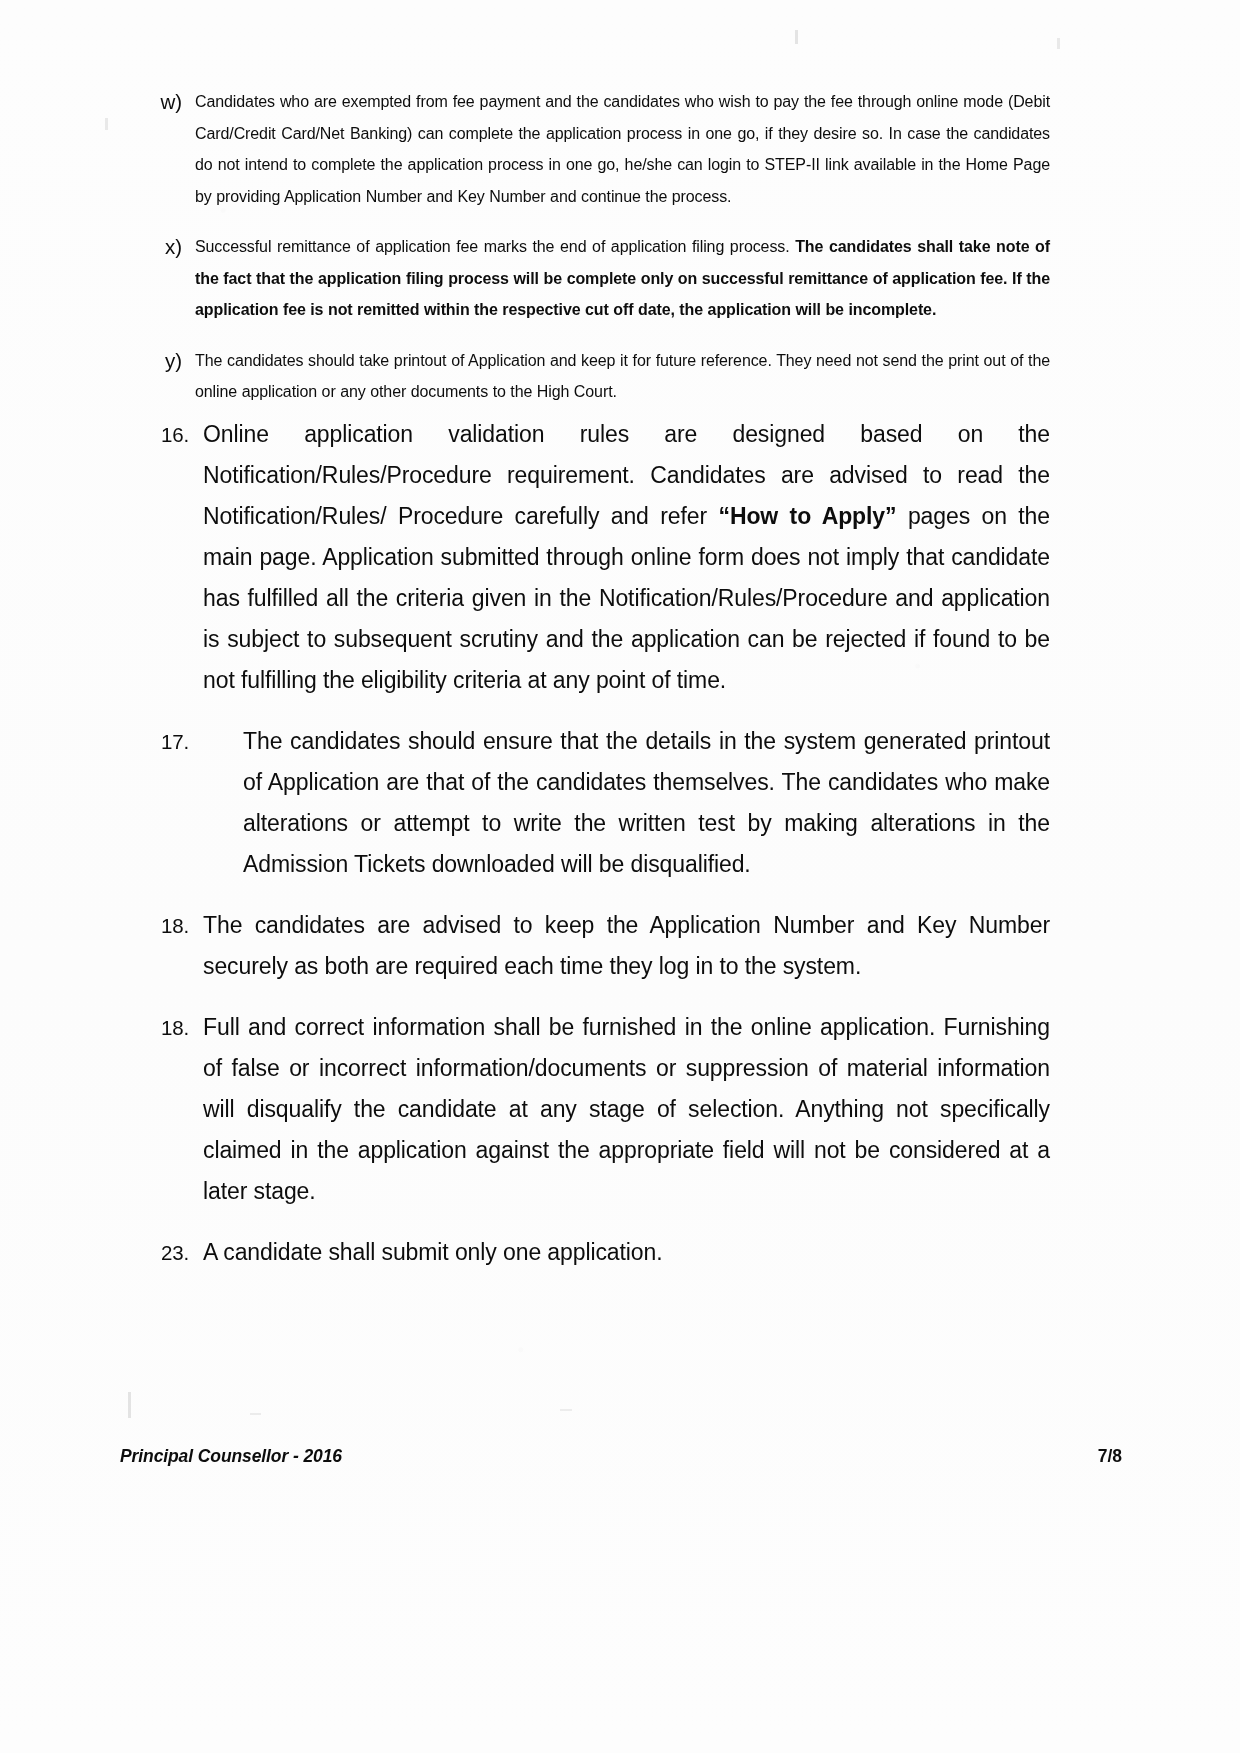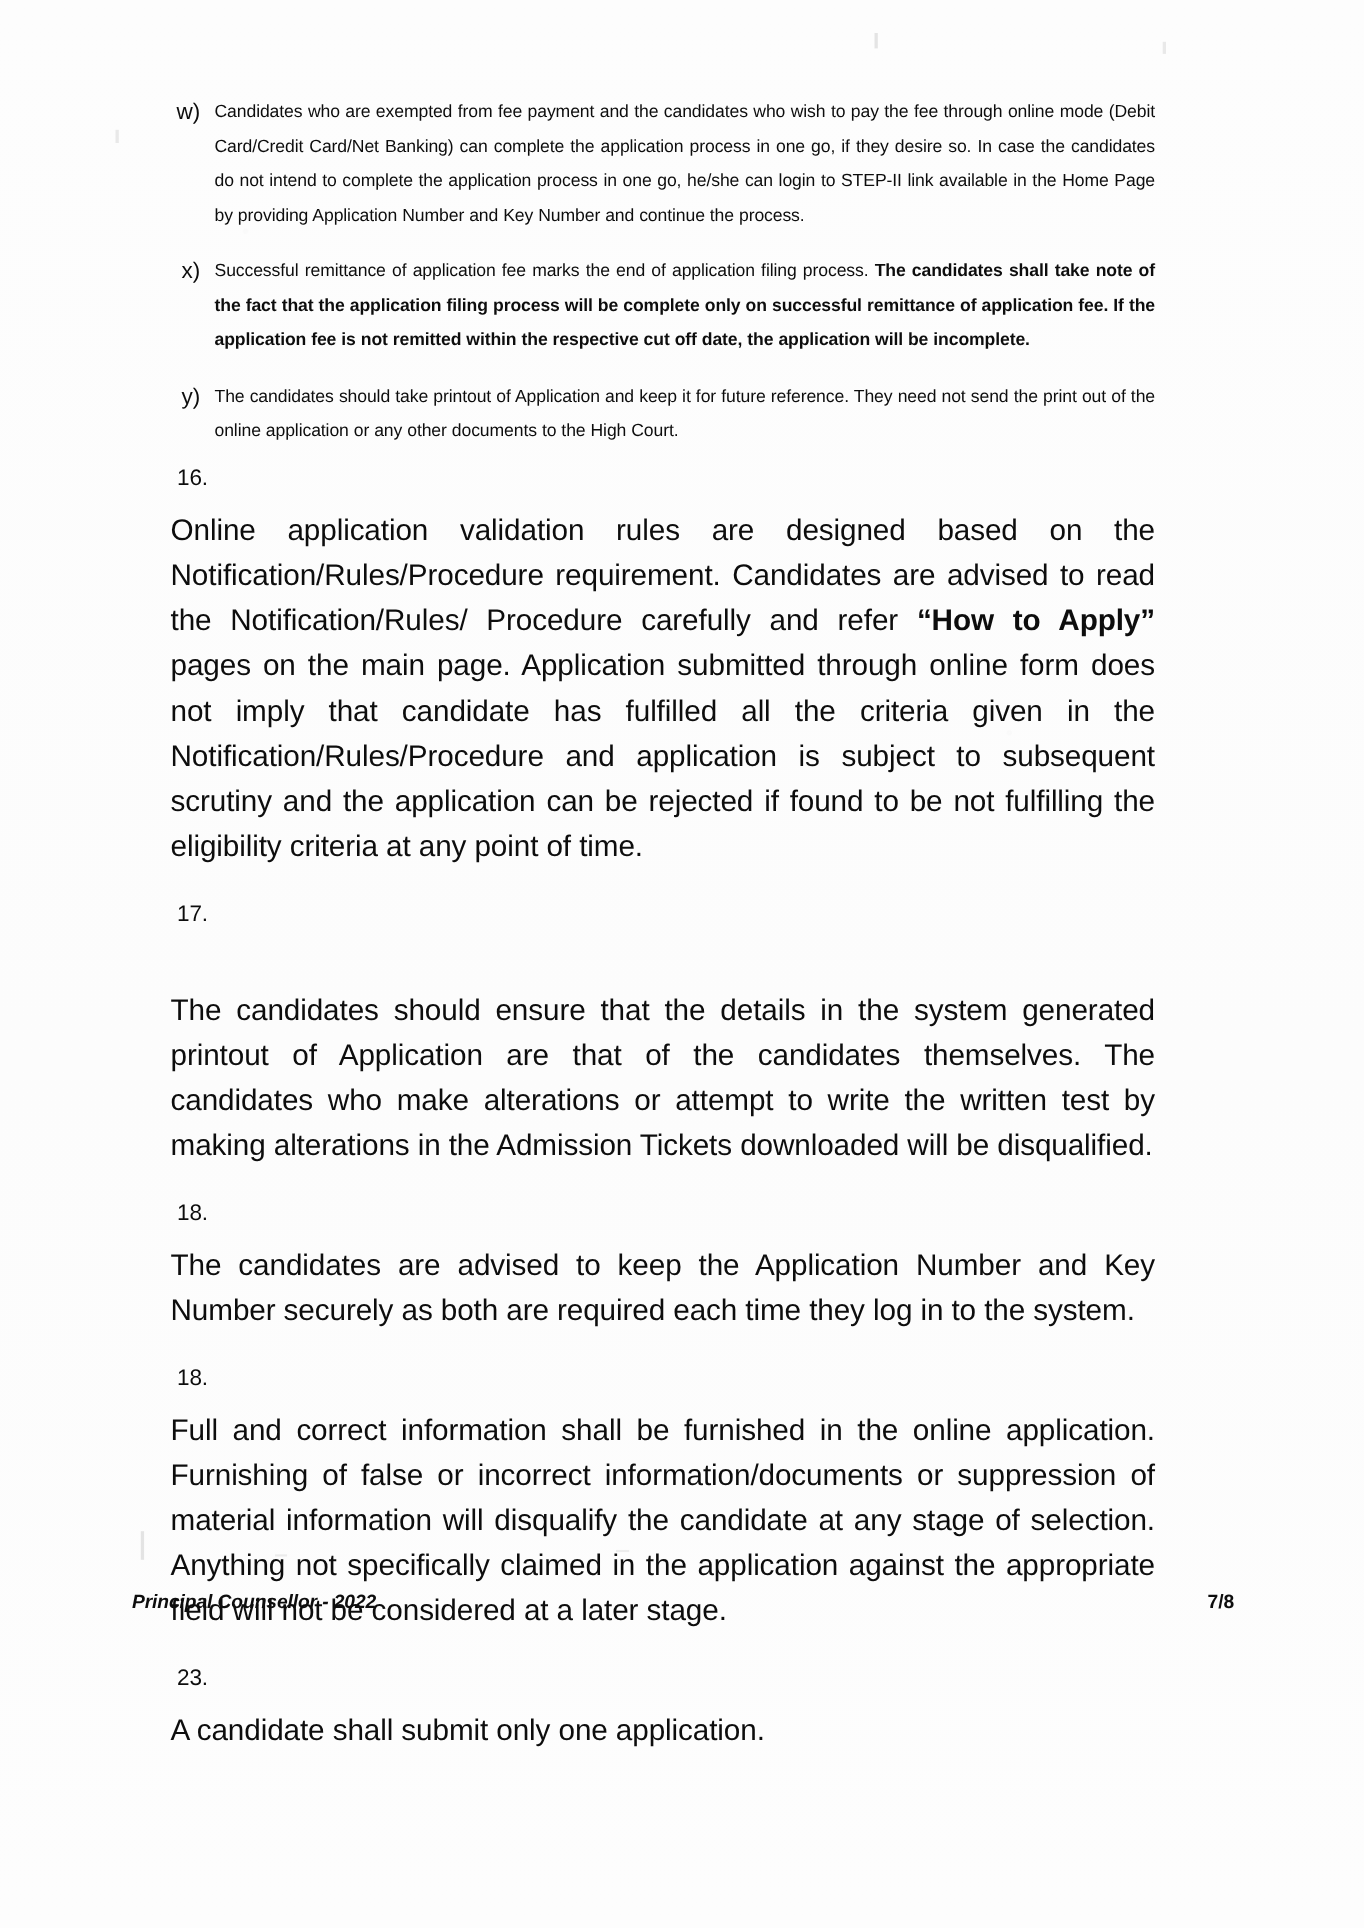--- a/index.html
+++ b/index.html
@@ -65,34 +65,33 @@
     text-align: justify;
     text-justify: inter-word;
     letter-spacing: -0.1px;
     word-spacing: 0.2px;
   }
 
   
   .num-item {
     display: flex;
     align-items: flex-start;
-    flex-direction: column;
   }
   .num-marker {
     flex: 0 0 48px;
     width: 48px;
     text-align: left;
     padding-left: 6px;
     box-sizing: border-box;
     font-size: 20.5px;
     letter-spacing: -0.2px;
   }
   .num-text {
     flex: 1 1 auto;
-    font-size: 27px;
+    font-size: 23px;
     text-align: justify;
     text-justify: inter-word;
     letter-spacing: -0.1px;
   }
 
   
   .wide { }
   .wide .num-marker { line-height: 41px; }
   .wide .num-text  { line-height: 41px; }
 
@@ -181,17 +180,17 @@
 
 
     <div class="num-item wide">
       <div class="num-marker">23.</div>
       <div class="num-text" style="text-align:left;">A candidate shall submit only one application.</div>
     </div>
 
   </div>
 
   <div class="footer">
-    <div class="footer-left">Principal Counsellor - 2022</div>
+    <div class="footer-left">Principal Counsellor - 2016</div>
     <div class="footer-right">7/8</div>
   </div>
 
 </div>
 
 </body></html>

